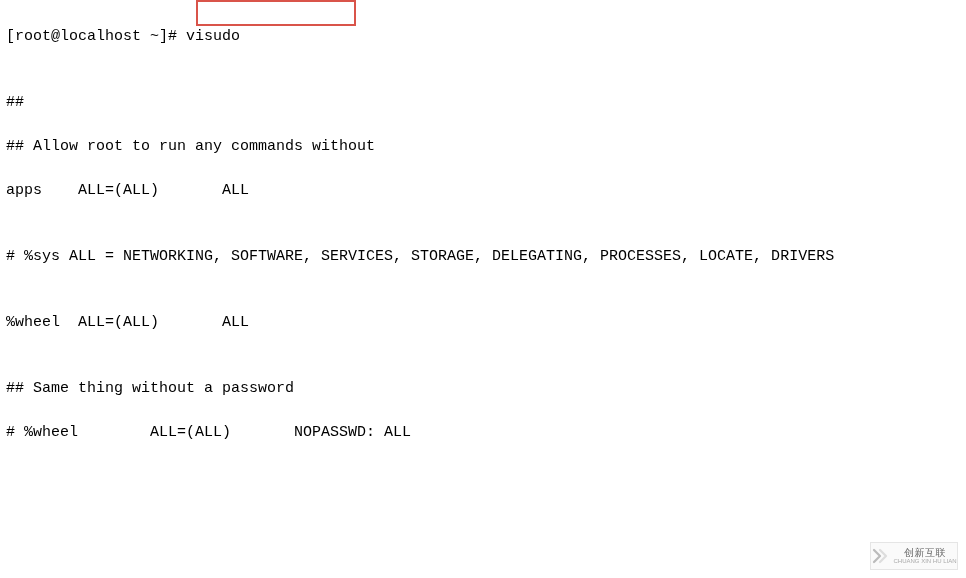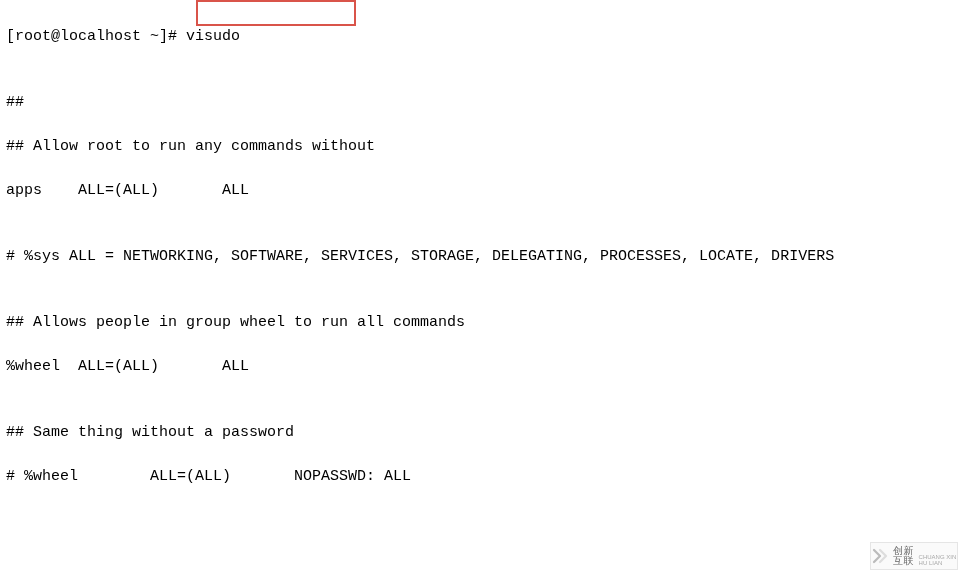--- a/index.html
+++ b/index.html
@@ -49,22 +49,22 @@
     display: flex;
     align-items: center;
     gap: 2px;
   }
   .watermark svg {
     width: 18px;
     height: 18px;
   }
   .watermark .text {
     display: flex;
-    flex-direction: row;
-    align-items: flex-end;
+    flex-direction: column;
+    align-items: center;
     font-size: 9px;
     letter-spacing: 0.5px;
   }
   .watermark .cn {
     font-size: 10px;
     color: #666;
   }
   .watermark .py {
     font-size: 6px;
     color: #aaa;
@@ -76,21 +76,20 @@
 
 <div class="terminal">
 <div>[root@localhost ~]# visudo</div>
 <div></div>
 <div>##</div>
 <div>## Allow root to run any commands without</div>
 <div>apps    ALL=(ALL)       ALL</div>
 <div></div>
 <div># %sys ALL = NETWORKING, SOFTWARE, SERVICES, STORAGE, DELEGATING, PROCESSES, LOCATE, DRIVERS</div>
 <div></div>
-<div>## Allows people in group wheel to run all commands</div>
 <div>%wheel  ALL=(ALL)       ALL</div>
 <div></div>
 <div>## Same thing without a password</div>
 <div># %wheel        ALL=(ALL)       NOPASSWD: ALL</div>
 <div></div>
 
 
 
 <div></div>
 

